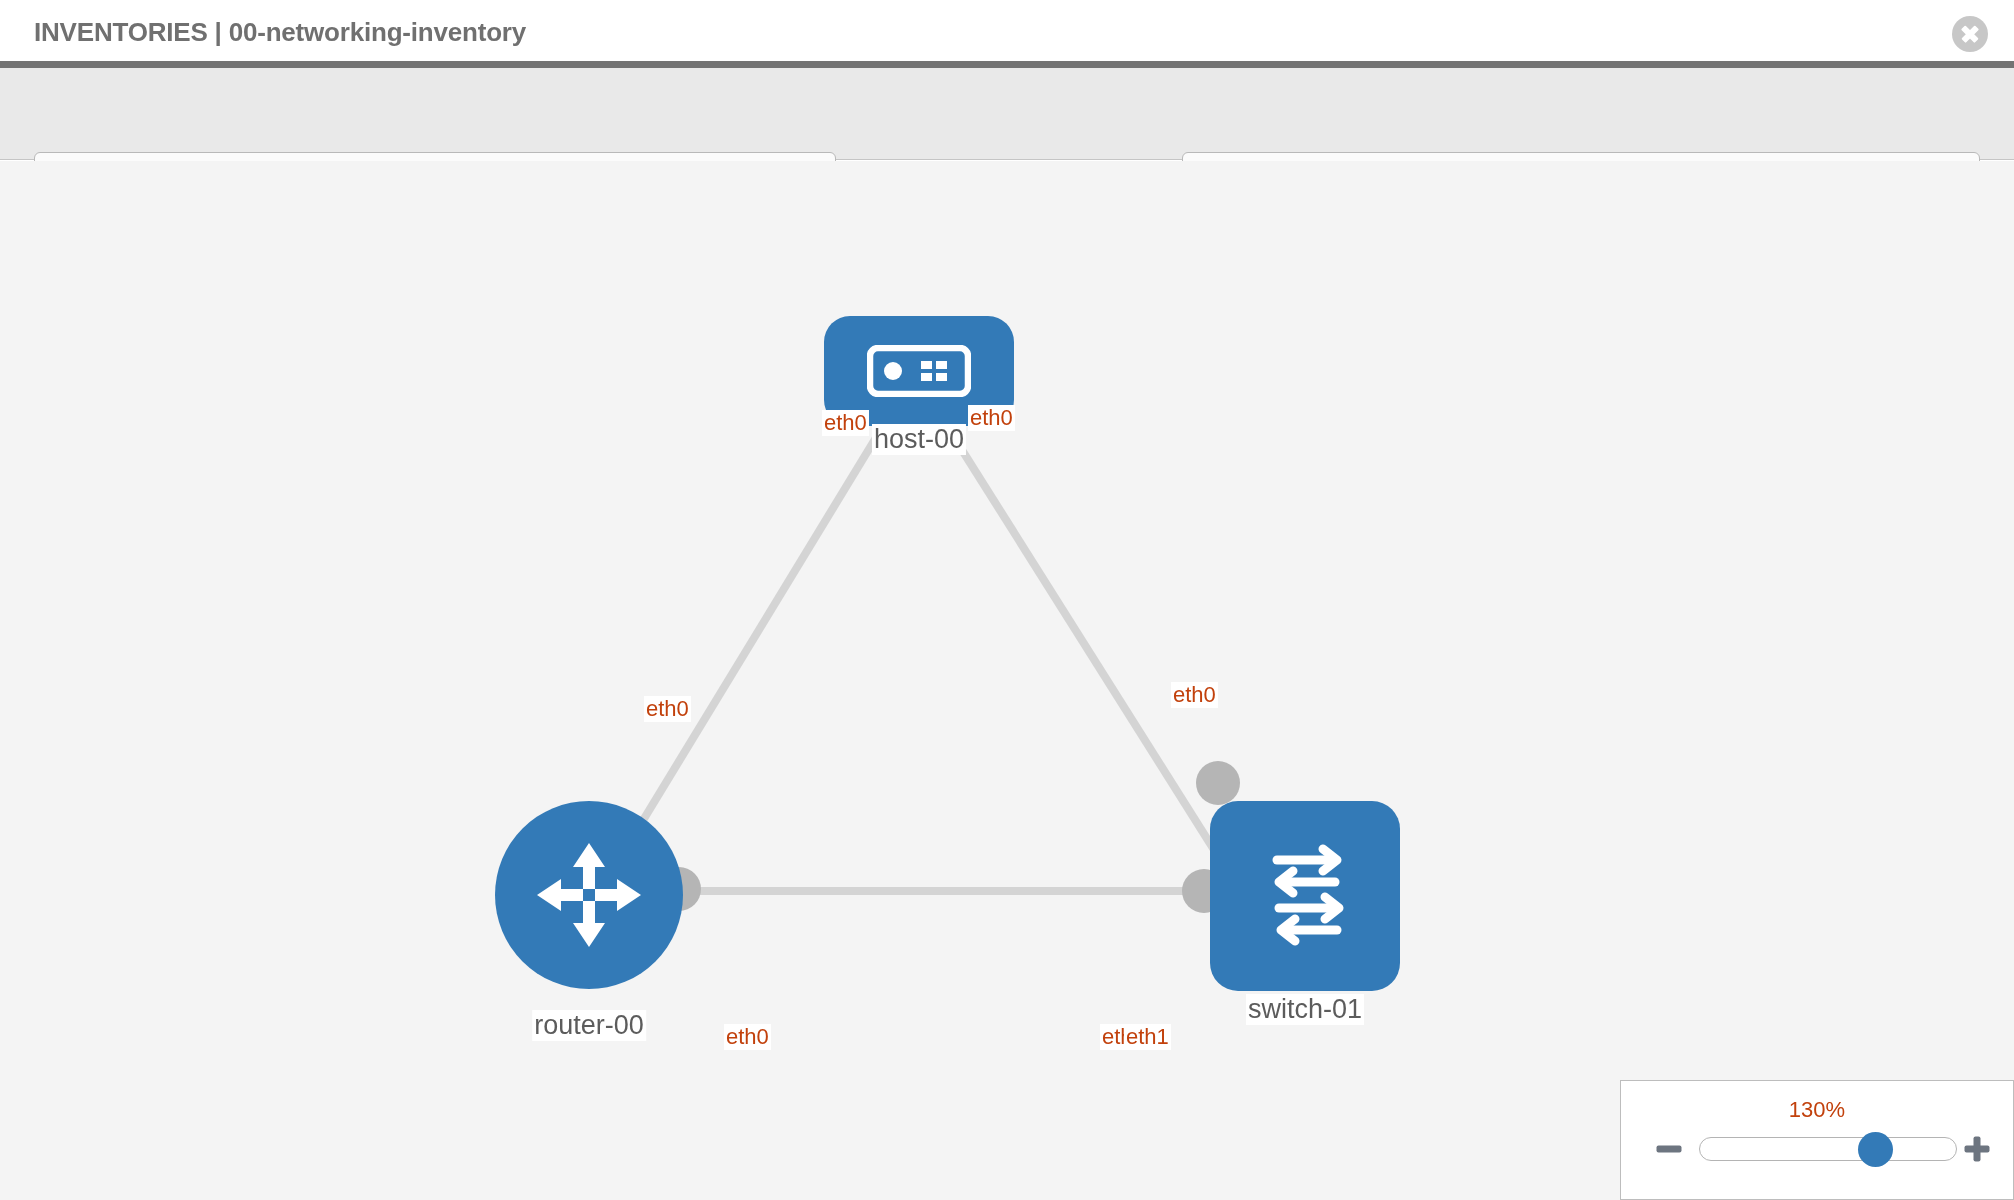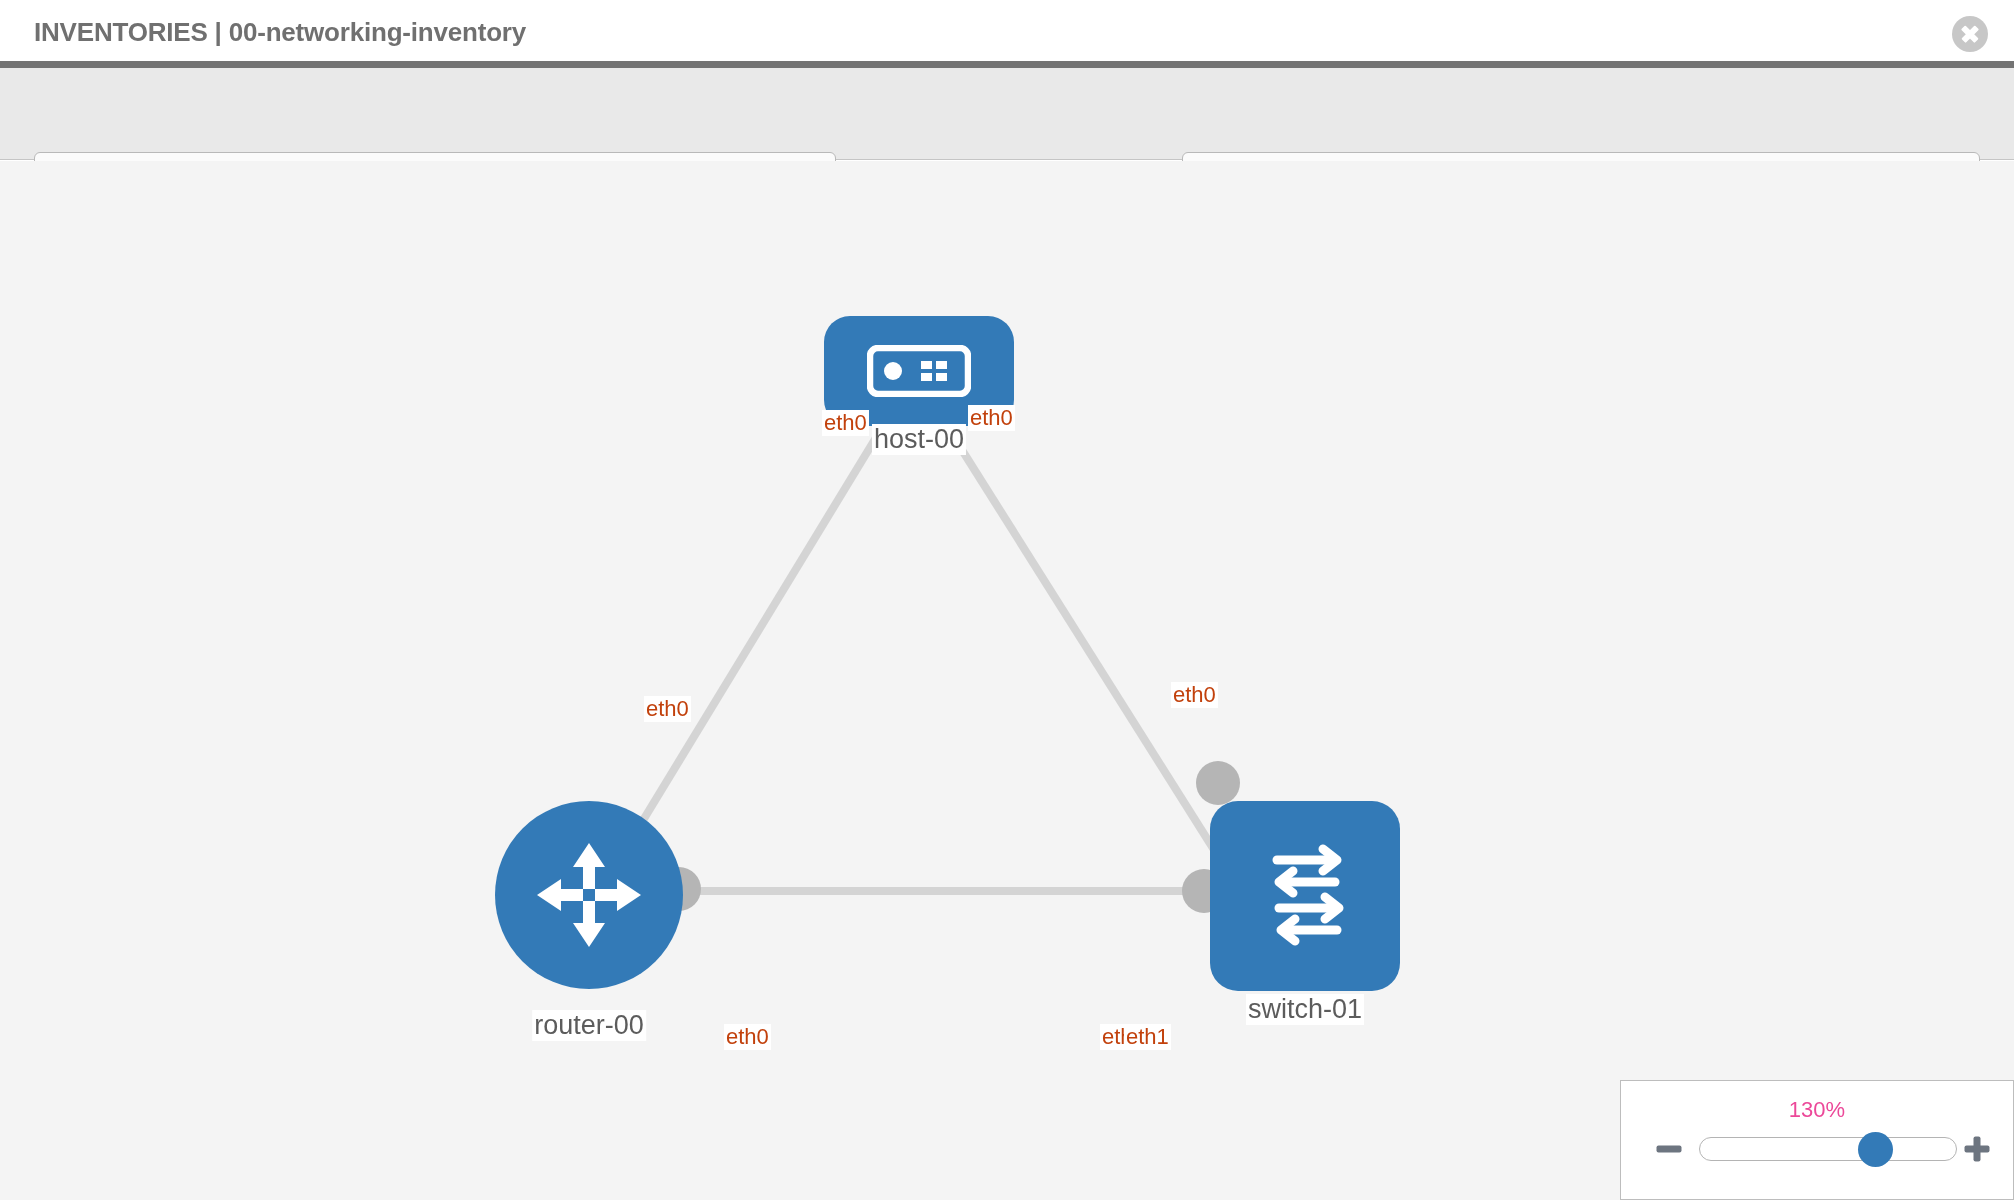--- a/index.html
+++ b/index.html
@@ -122,21 +122,21 @@
   
   .zoom-panel {
     position: absolute; left: 1620px; top: 1080px;
     width: 394px; height: 120px;
     background: #ffffff;
     border: 1px solid #bdbdbd;
   }
   .zoom-value {
     position: absolute; left: 0; right: 0; top: 16px;
     text-align: center;
-    font-size: 22px; color: #ec4899;
+    font-size: 22px; color: #c2410c;
   }
   .zoom-minus, .zoom-plus {
     position: absolute; top: 52px;
     width: 32px; height: 32px; cursor: pointer;
   }
   .zoom-minus { left: 32px; }
   .zoom-plus  { left: 340px; }
   .zoom-minus::before, .zoom-plus::before, .zoom-plus::after {
     content: ""; position: absolute;
     left: 50%; top: 50%;

